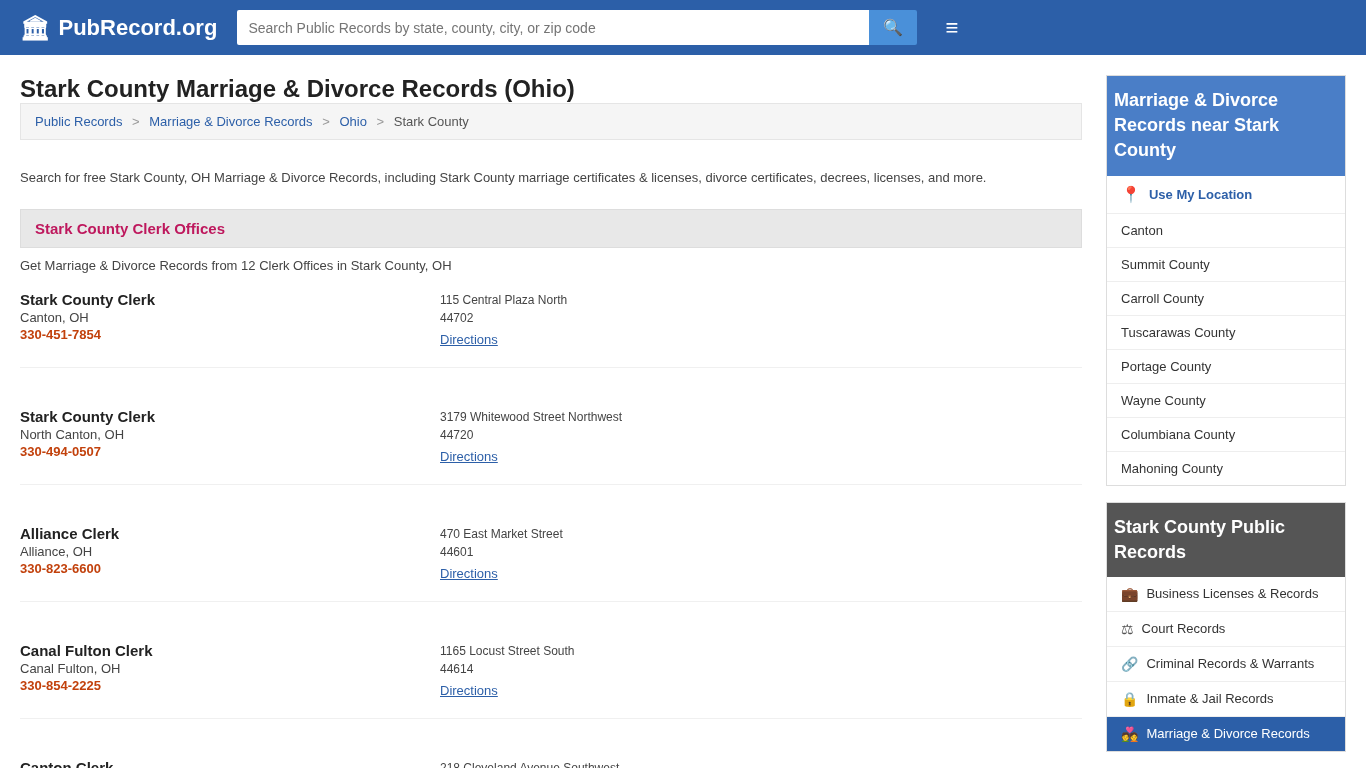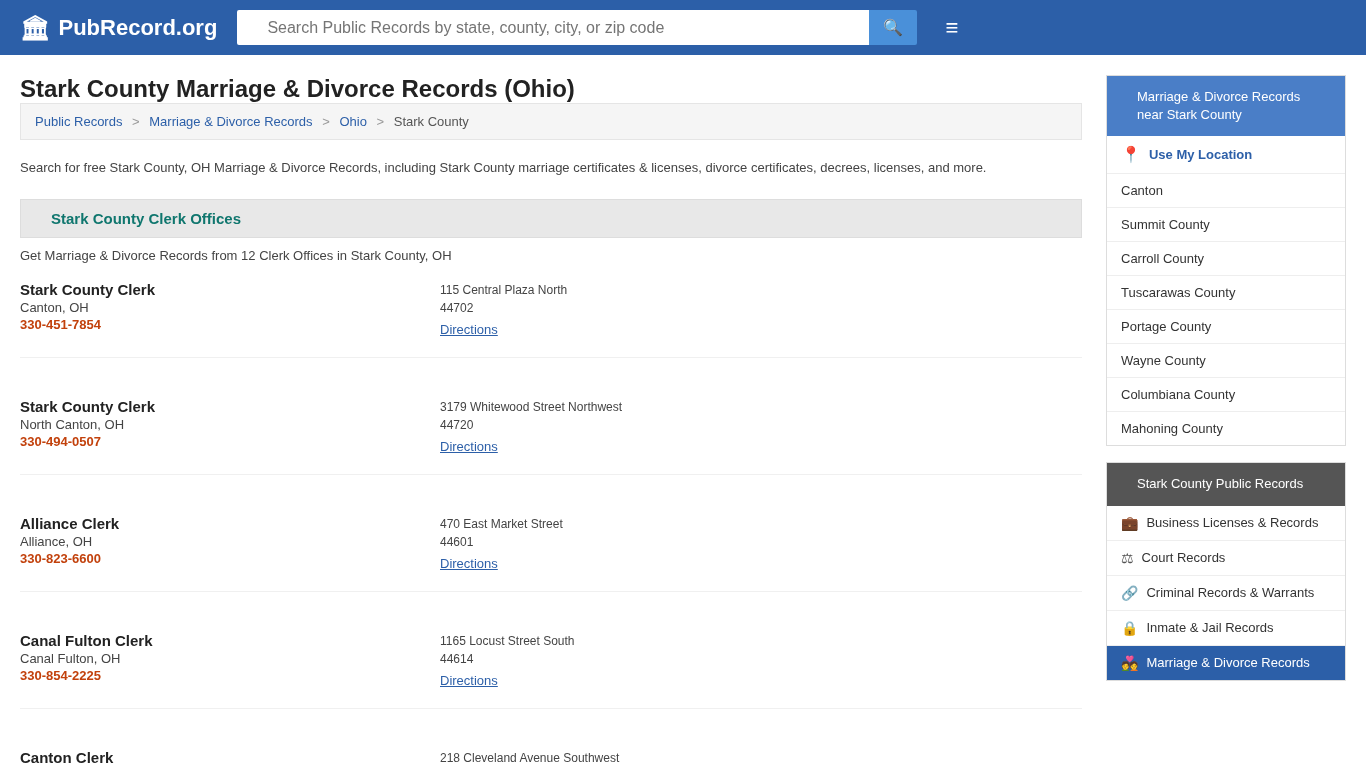--- a/index.html
+++ b/index.html
@@ -24,23 +24,23 @@
       white-space: nowrap;
     }
     .header-logo .icon { font-size: 24px; }
     .search-bar {
       flex: 1;
       display: flex;
       max-width: 680px;
     }
     .search-bar input {
       flex: 1;
-      padding: 8px 30px;
+      padding: 8px 11px;
       border: none;
-      font-size: 16px;
+      font-size: 14px;
       outline: none;
       border-radius: 2px 0 0 2px;
     }
     .search-btn {
       background: #4a90d9;
       border: none;
       padding: 8px 14px;
       cursor: pointer;
       color: #fff;
       font-size: 16px;
@@ -72,44 +72,44 @@
     .page-title {
       font-size: 24px;
       font-weight: bold;
       color: #222;
     }
     .breadcrumb {
       background: #f5f5f5;
       padding: 10px 14px;
       font-size: 13px;
       color: #555;
-      margin-bottom: 18px;
+      margin-bottom: 28px;
       border: 1px solid #e5e5e5;
     }
     .breadcrumb a, .breadcrumb span.link {
       color: #2c5fa8;
       text-decoration: none;
       cursor: pointer;
     }
     .breadcrumb .sep { margin: 0 6px; color: #999; }
     .breadcrumb .current { color: #555; }
     .description {
       font-size: 13px;
       color: #444;
       margin-bottom: 20px;
       line-height: 1.6;
     }
 
     
     .section-header {
       background: #e8e8e8;
-      padding: 10px 30px;
+      padding: 10px 14px;
       font-weight: bold;
       font-size: 15px;
-      color: #0f766e;
+      color: #be185d;
       margin-bottom: 10px;
       border: 1px solid #ddd;
     }
     .section-desc {
       font-size: 13px;
       color: #444;
       margin-bottom: 18px;
     }
 
     
@@ -163,23 +163,23 @@
       width: 240px;
       flex-shrink: 0;
     }
     .sidebar-section {
       margin-bottom: 16px;
       border: 1px solid #ddd;
     }
     .sidebar-title {
       background: #4a7ec7;
       color: #fff;
-      font-weight: normal;
-      font-size: 13px;
-      padding: 12px 30px;
+      font-weight: bold;
+      font-size: 18px;
+      padding: 12px 7px;
       line-height: 1.4;
     }
     .sidebar-list {
       list-style: none;
       background: #fff;
     }
     .sidebar-list li {
       border-bottom: 1px solid #eee;
     }
     .sidebar-list li:last-child { border-bottom: none; }

